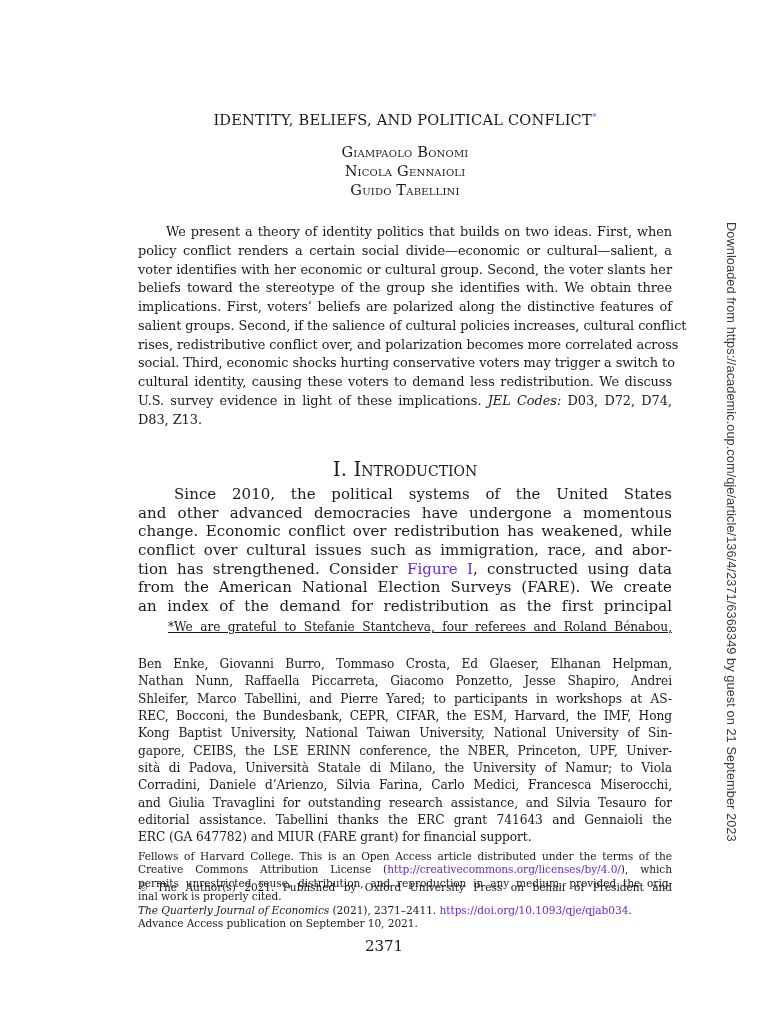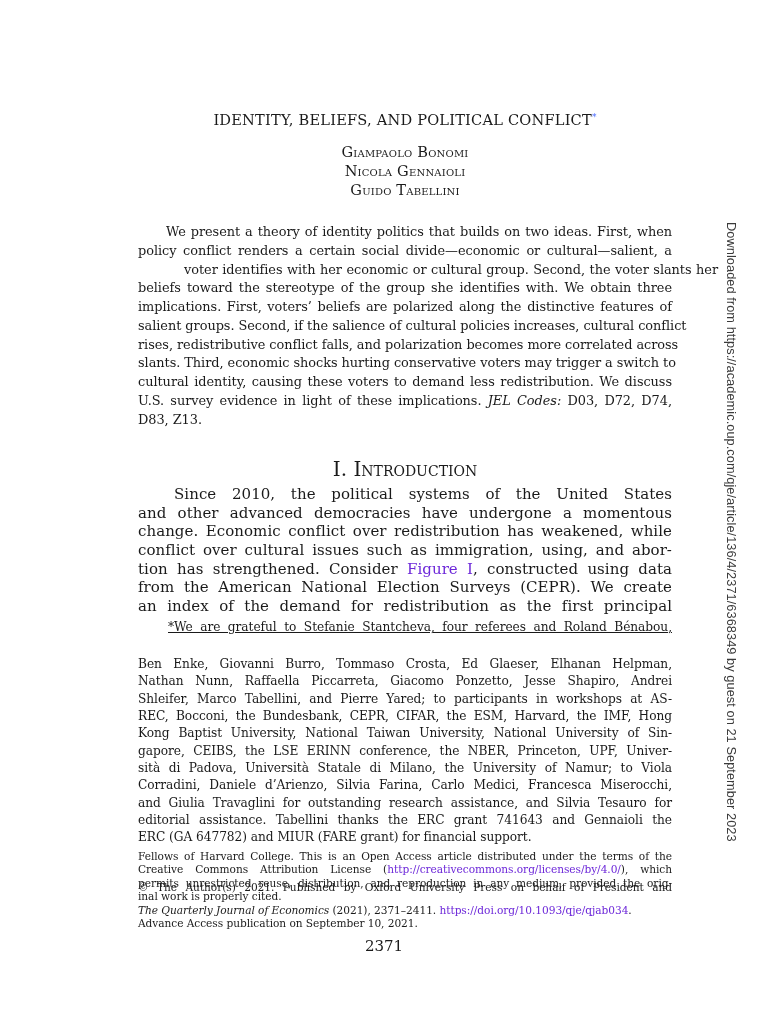--- a/index.html
+++ b/index.html
@@ -31,50 +31,50 @@
   <span>IDENTITY, BELIEFS, AND POLITICAL CONFLICT</span><span class="star">*</span>
 </div>
 
 <div class="line center author sc" style="top:143px;">Giampaolo Bonomi</div>
 <div class="line center author sc" style="top:162px;">Nicola Gennaioli</div>
 <div class="line center author sc" style="top:181px;">Guido Tabellini</div>
 
 <div>
   <div class="line abs ind-abs" style="top:224px;">We present a theory of identity politics that builds on two ideas. First, when</div>
   <div class="line abs" style="top:243px;">policy conflict renders a certain social divide—economic or cultural—salient, a</div>
-  <div class="line abs" style="top:262px;margin-left:46px;">voter identifies with her economic or cultural group. Second, the voter slants her</div>
+  <div class="line abs" style="top:262px;">voter identifies with her economic or cultural group. Second, the voter slants her</div>
   <div class="line abs" style="top:280px;">beliefs toward the stereotype of the group she identifies with. We obtain three</div>
   <div class="line abs" style="top:299px;">implications. First, voters’ beliefs are polarized along the distinctive features of</div>
   <div class="line abs" style="top:318px;">salient groups. Second, if the salience of cultural policies increases, cultural conflict</div>
-  <div class="line abs" style="top:337px;">rises, redistributive conflict falls, and polarization becomes more correlated across</div>
-  <div class="line abs" style="top:355px;">slants. Third, economic shocks hurting conservative voters may trigger a switch to</div>
+  <div class="line abs" style="top:337px;">rises, redistributive conflict over, and polarization becomes more correlated across</div>
+  <div class="line abs" style="top:355px;">social. Third, economic shocks hurting conservative voters may trigger a switch to</div>
   <div class="line abs" style="top:374px;">cultural identity, causing these voters to demand less redistribution. We discuss</div>
   <div class="line abs" style="top:393px;">
     <span>U.S. survey evidence in light of these implications.</span>
     <i>JEL Codes:</i>
     <span>D03, D72, D74,</span>
   </div>
   <div class="line abs last" style="top:412px;">D83, Z13.</div>
 </div>
 
 <div class="line center" id="heading">
   <span>I.</span>
   <span class="sc">Introduction</span>
 </div>
 
 <div>
   <div class="line intro ind-intro" style="top:485px;">Since 2010, the political systems of the United States</div>
   <div class="line intro" style="top:504px;">and other advanced democracies have undergone a momentous</div>
   <div class="line intro" style="top:522px;">change. Economic conflict over redistribution has weakened, while</div>
-  <div class="line intro" style="top:541px;">conflict over cultural issues such as immigration, using, and abor-</div>
+  <div class="line intro" style="top:541px;">conflict over cultural issues such as immigration, race, and abor-</div>
   <div class="line intro" style="top:560px;">
     <span>tion has strengthened. Consider</span>
     <a class="link">Figure I</a><span>, constructed using data</span>
   </div>
-  <div class="line intro" style="top:578px;">from the American National Election Surveys (CEPR). We create</div>
+  <div class="line intro" style="top:578px;">from the American National Election Surveys (FARE). We create</div>
   <div class="line intro" style="top:597px;">an index of the demand for redistribution as the first principal</div>
 </div>
 
 <div>
   <div class="line fn ind-fn" style="top:620px;text-decoration:underline;">*We are grateful to Stefanie Stantcheva, four referees and Roland Bénabou,</div>
   <div class="line fn" style="top:657px;">Ben Enke, Giovanni Burro, Tommaso Crosta, Ed Glaeser, Elhanan Helpman,</div>
   <div class="line fn" style="top:674px;">Nathan Nunn, Raffaella Piccarreta, Giacomo Ponzetto, Jesse Shapiro, Andrei</div>
   <div class="line fn" style="top:692px;">Shleifer, Marco Tabellini, and Pierre Yared; to participants in workshops at AS-</div>
   <div class="line fn" style="top:709px;">REC, Bocconi, the Bundesbank, CEPR, CIFAR, the ESM, Harvard, the IMF, Hong</div>
   <div class="line fn" style="top:726px;">Kong Baptist University, National Taiwan University, National University of Sin-</div>

